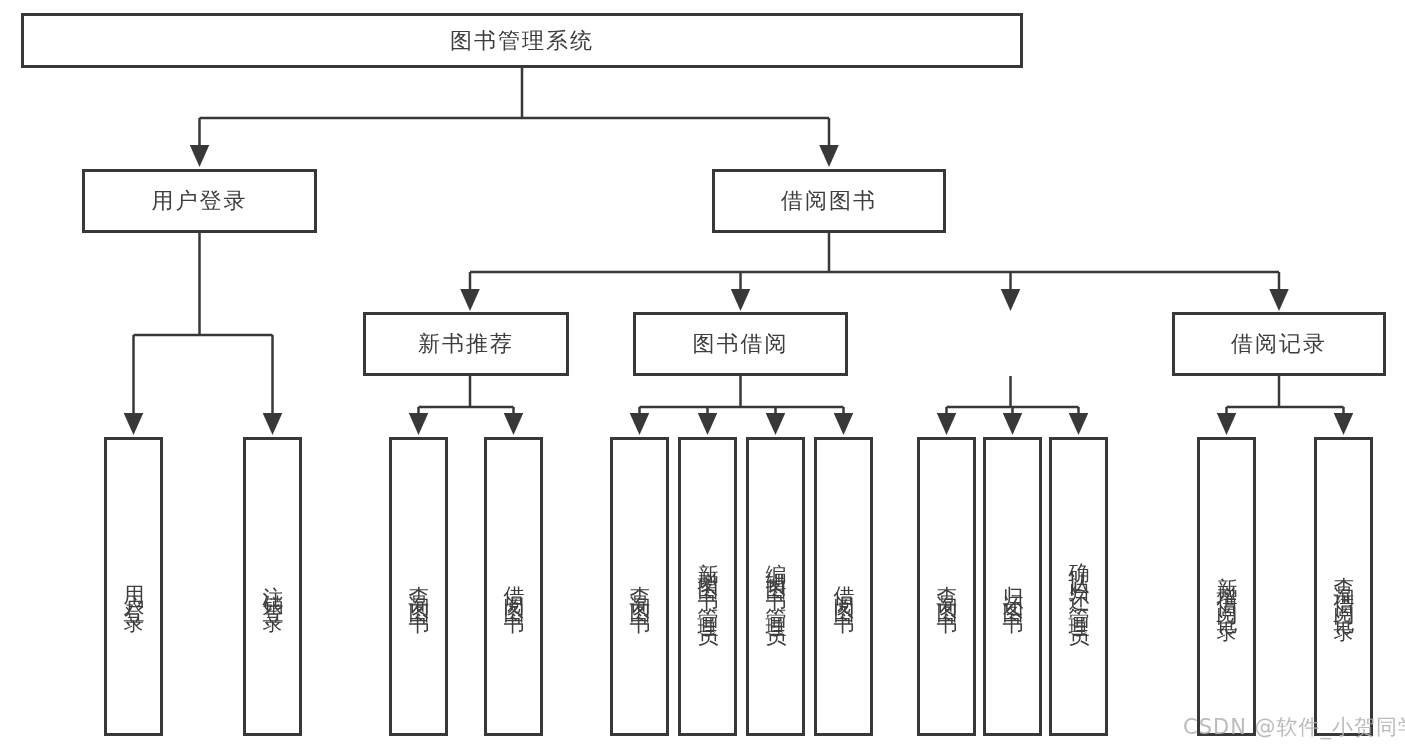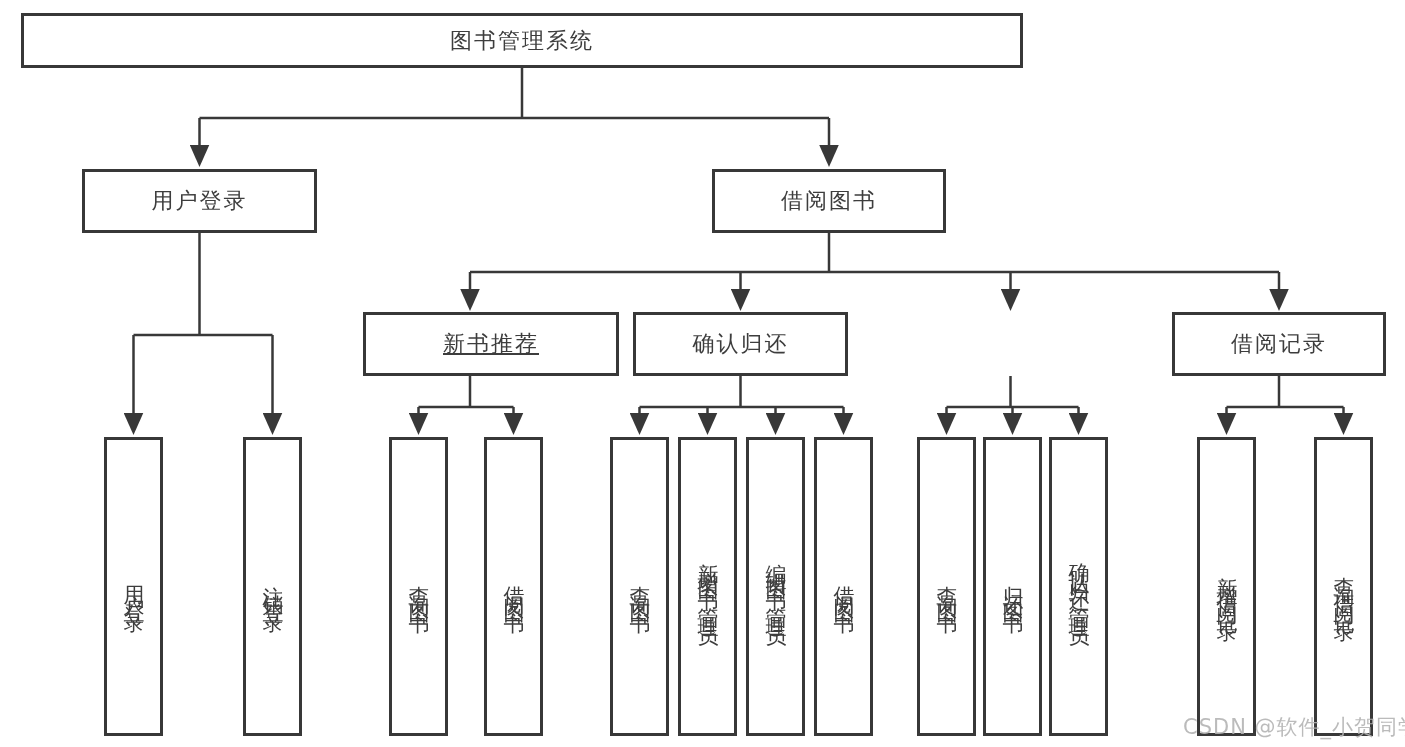--- a/index.html
+++ b/index.html
@@ -96,25 +96,25 @@
     <span>图书管理系统</span>
   </div>
 
   <div class="node hnode" style="left:82px; top:169px; width:235px; height:64px;">
     <span>用户登录</span>
   </div>
   <div class="node hnode" style="left:712px; top:169px; width:234px; height:64px;">
     <span>借阅图书</span>
   </div>
 
-  <div class="node hnode" style="left:363px; top:312px; width:256px; height:64px;text-decoration:underline;">
+  <div class="node hnode" style="left:363px; top:312px; width:206px; height:64px;">
     <span>新书推荐</span>
   </div>
   <div class="node hnode" style="left:633px; top:312px; width:215px; height:64px;">
-    <span>确认归还</span>
+    <span>图书借阅</span>
   </div>
   <div class="node hnode" style="left:1172px; top:312px; width:214px; height:64px;">
     <span>借阅记录</span>
   </div>
 
   <div class="node vnode" style="left:104px;">
     <span>用户登录</span>
   </div>
   <div class="node vnode" style="left:243px;">
     <span>注销登录</span>

